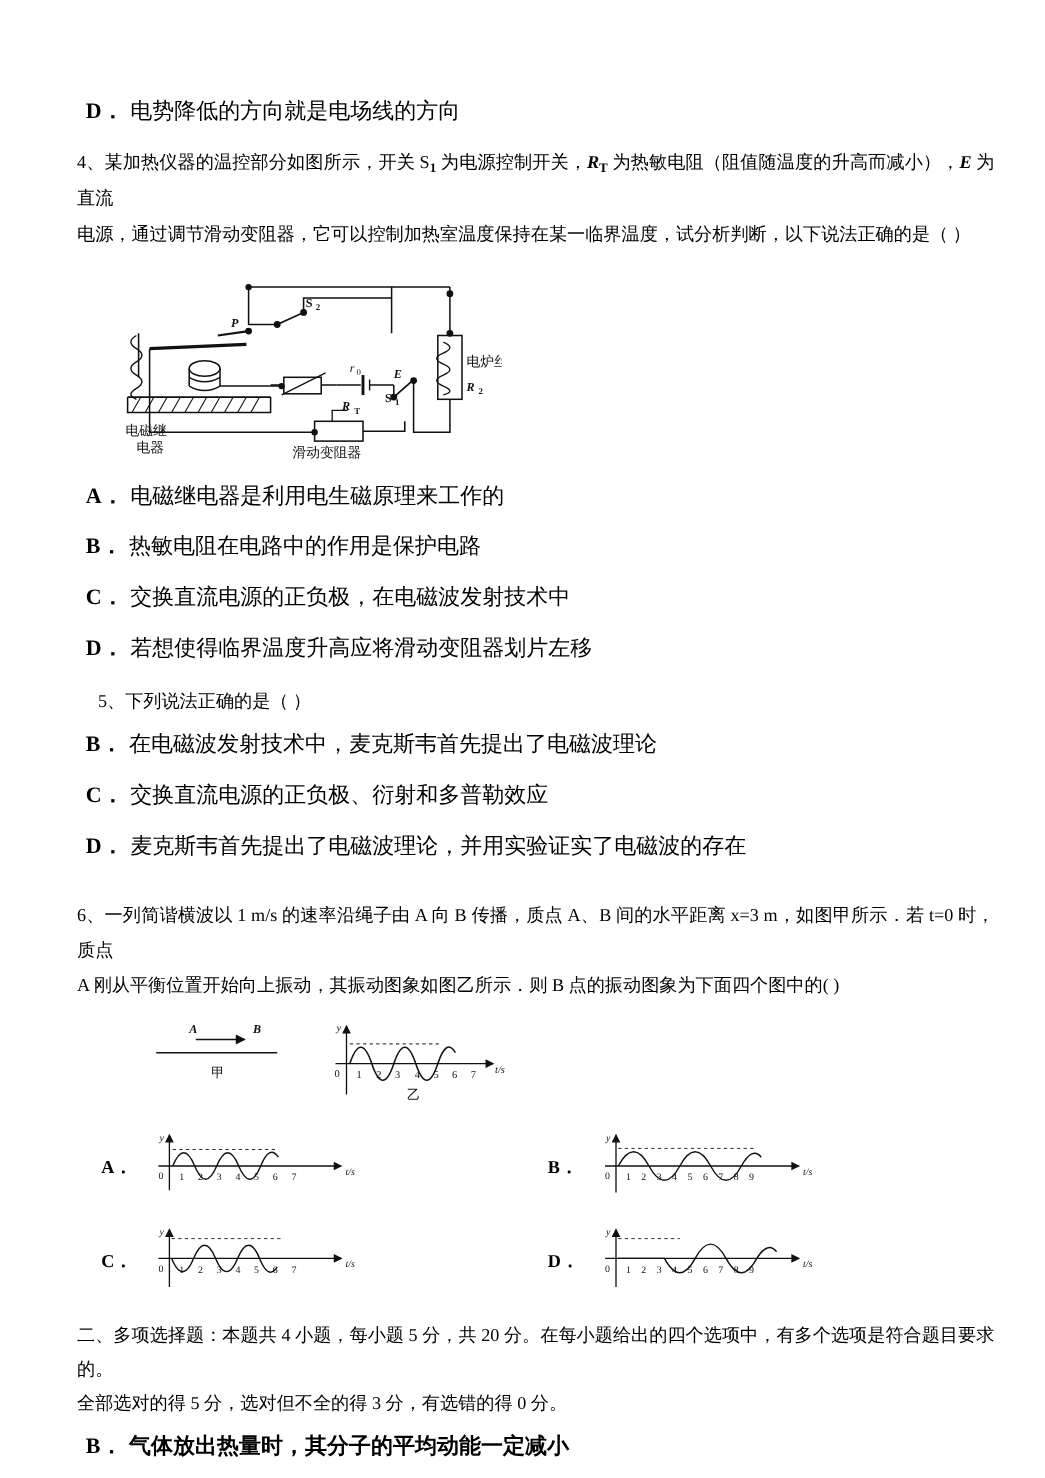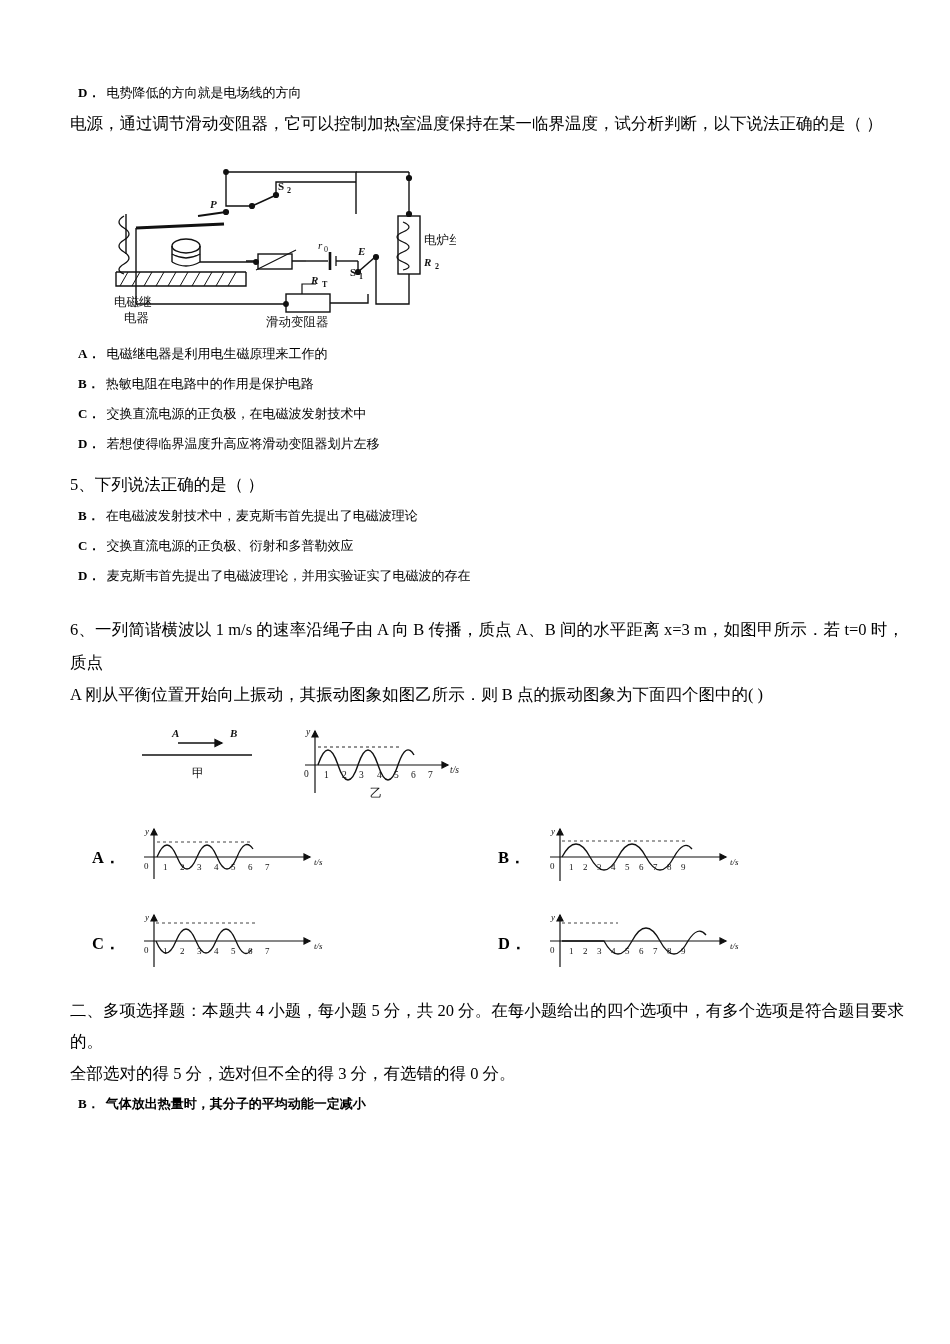--- a/index.html
+++ b/index.html
@@ -14,21 +14,21 @@
     color: #000;
   }
   .page {
     position: relative;
     width: 950px;
     min-height: 1344px;
     padding: 78px 46px 20px 70px;
     box-sizing: border-box;
   }
   .opt {
-    font-size: 13px;
+    font-size: 20px;
     line-height: 2.3;
     padding-left: 8px;
   }
   .opt .lbl {
     font-weight: bold;
     font-style: normal;
     margin-right: 6px;
   }
   .qhead {
     font-size: 16.5px;
@@ -75,20 +75,23 @@
 </style>
 </head>
 <body>
 
 <div class="page">
 
   <div class="opt">
     <span class="lbl">D．</span><span>电势降低的方向就是电场线的方向</span>
   </div>
 
+  <div class="qhead" style="margin-top:8px;">
+    <span>4、某加热仪器的温控部分如图所示，开关 S</span><b class="sub">1</b><span> 为电源控制开关，</span><b><i>R</i></b><b class="sub">T</b><span> 为热敏电阻（阻值随温度的升高而减小），</span><b><i>E</i></b><span> 为直流</span>
+  </div>
   <div class="qhead">电源，通过调节滑动变阻器，它可以控制加热室温度保持在某一临界温度，试分析判断，以下说法正确的是（        ）</div>
 
   <div class="fig1">
     <div class="fig1-box">
       <svg width="350" height="178" viewBox="0 0 350 178">
         <g fill="none" stroke="#111" stroke-width="1.4">
 
           <path d="M120 18 L120 46 M120 18 L250 18 L250 60"></path>
 
           <path d="M20 60 L20 100"></path>
@@ -179,21 +182,21 @@
   <div class="opt">
     <span class="lbl">B．</span><span>热敏电阻在电路中的作用是保护电路</span>
   </div>
   <div class="opt">
     <span class="lbl">C．</span><span>交换直流电源的正负极，在电磁波发射技术中</span>
   </div>
   <div class="opt">
     <span class="lbl">D．</span><span>若想使得临界温度升高应将滑动变阻器划片左移</span>
   </div>
 
-  <div class="qhead" style="margin-top:10px;">5、下列说法正确的是（ ）</div>
+  <div class="qhead" style="margin-top:10px;margin-left:19px;">5、下列说法正确的是（ ）</div>
   <div class="opt">
     <span class="lbl">B．</span><span>在电磁波发射技术中，麦克斯韦首先提出了电磁波理论</span>
   </div>
   <div class="opt">
     <span class="lbl">C．</span><span>交换直流电源的正负极、衍射和多普勒效应</span>
   </div>
   <div class="opt">
     <span class="lbl">D．</span><span>麦克斯韦首先提出了电磁波理论，并用实验证实了电磁波的存在</span>
   </div>
 

